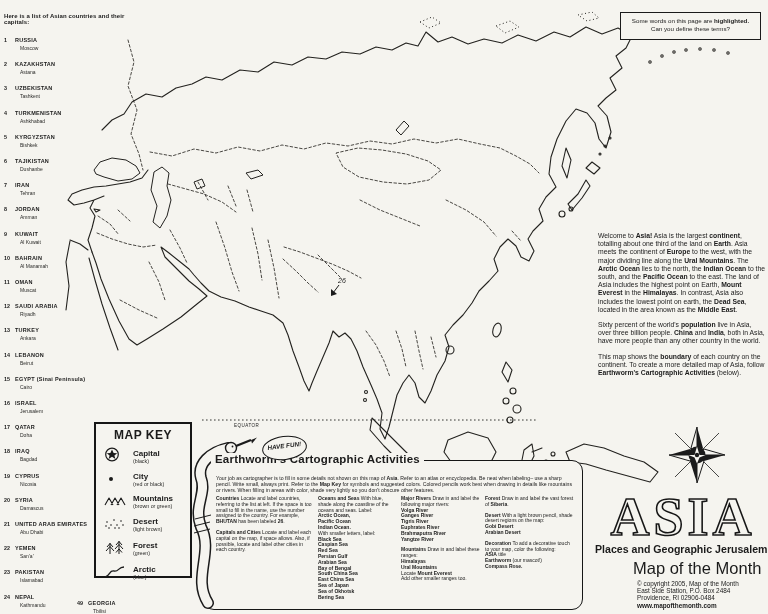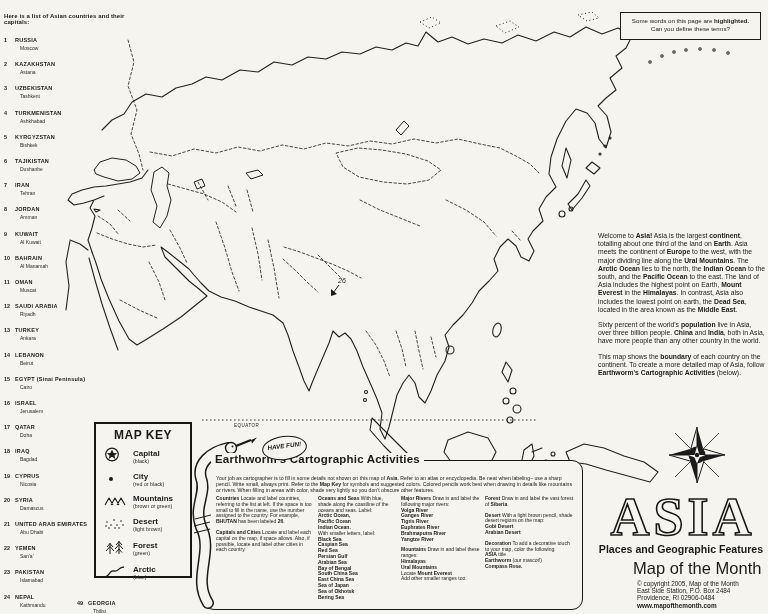--- a/index.html
+++ b/index.html
@@ -350,20 +350,20 @@
     <polygon points="-28,0 -7,-6 0,0" fill="#1b1b1b"></polygon>
       <polygon points="-28,0 -7,6 0,0" fill="#f5f4ef" stroke="#1b1b1b" stroke-width="1"></polygon>
     <circle r="8.5" fill="#1b1b1b"></circle>
     <path d="M0,-8.5 L2.5,0 L8.5,0 L2.5,2.5 L0,8.5 L-2.5,2.5 L-8.5,0 L-2.5,0 Z" fill="#f5f4ef"></path>
     <circle r="2.2" fill="#1b1b1b"></circle>
   </g>
 </svg>
 <svg class="abs" id="asia-title-svg" width="170" height="62" viewBox="0 0 170 62">
   <text x="85" y="49" text-anchor="middle" font-family="Liberation Serif, serif" font-weight="bold" font-size="54" letter-spacing="4" fill="#f5f4ef" stroke="#161616" stroke-width="1.6">ASIA</text>
 </svg>
-<div class="abs" id="footer-subtitle">Places and Geographic Features</div>
+<div class="abs" id="footer-subtitle">Places and Geographic Jerusalem</div>
 <div class="abs" id="footer-brand">Map of the Month</div>
 <div class="abs" id="footer-copy">
     <div class="cl">© copyright 2005, Map of the Month</div>
     <div class="cl">East Side Station, P.O. Box 2484</div>
     <div class="cl">Providence, RI  02906-0484</div>
     <div class="cl">www.mapofthemonth.com</div>
   </div>
 
 </body></html>

